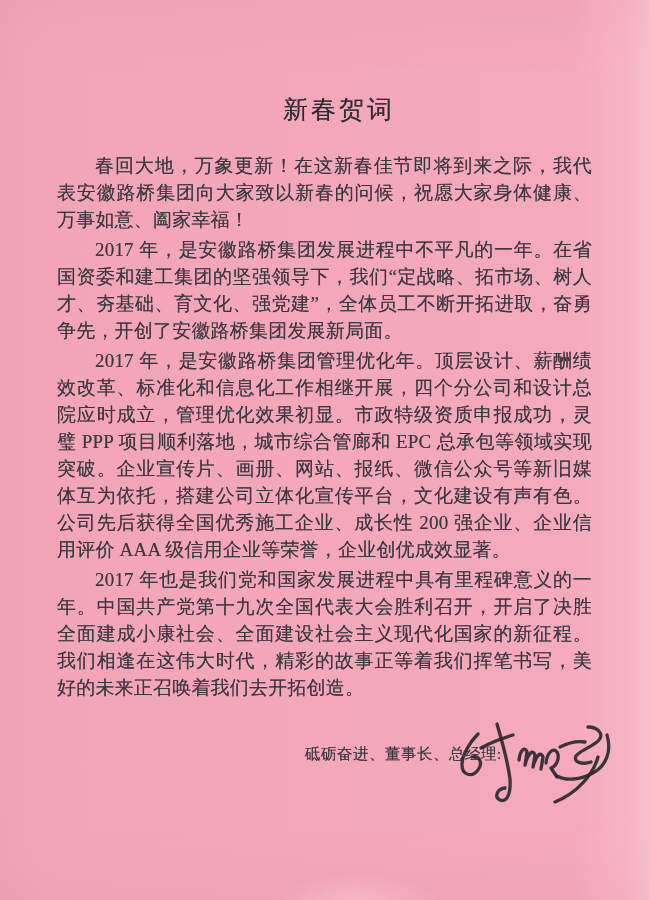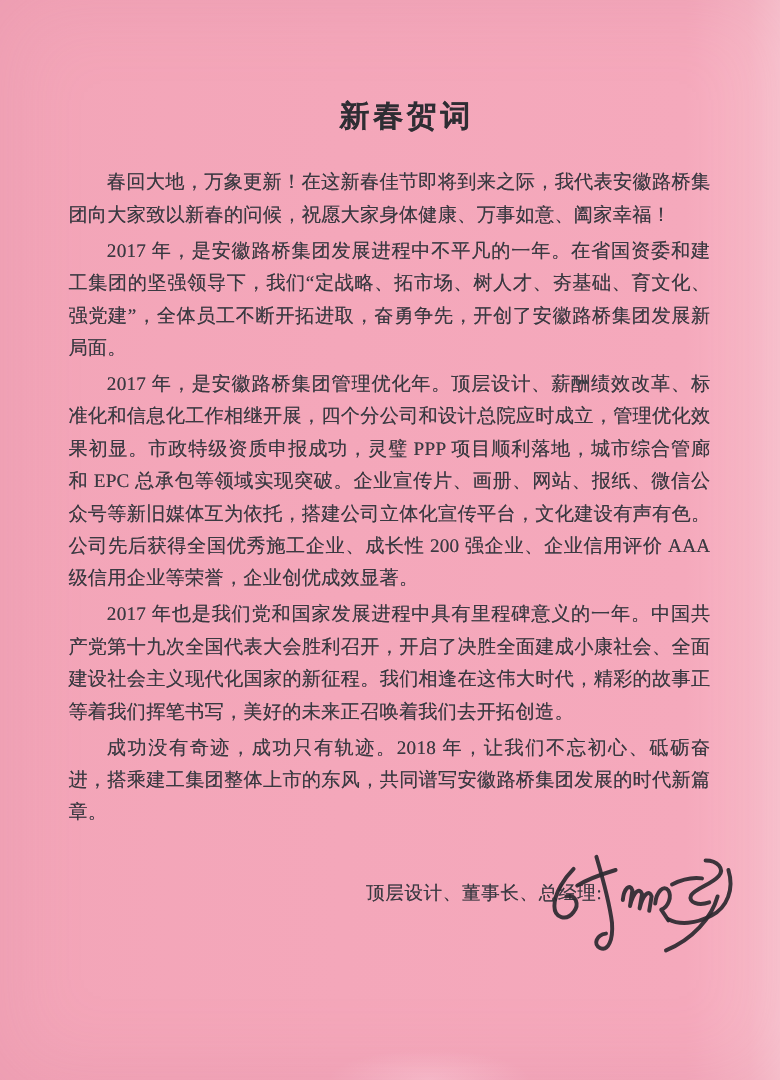--- a/index.html
+++ b/index.html
@@ -17,36 +17,36 @@
     width: 650px;
     height: 900px;
     box-sizing: border-box;
     background:
       radial-gradient(120px 36px at 55% 100%, rgba(255,215,225,0.45), rgba(255,215,225,0) 70%),
       linear-gradient(90deg, #f3a5b8 0%, #f5a9bc 88%, #f8b7c6 96%, #fbc7d2 100%);
     box-shadow: inset 0 0 70px rgba(205,115,145,0.18);
     overflow: hidden;
   }
   .title {
-    margin: 4px;
+    margin: 17px;
     padding-top: 76px;
     text-align: center;
     font-size: 25px;
-    font-weight: bold;
+    font-weight: normal;
     letter-spacing: 3px;
     color: #2e2d33;
     text-shadow: 0 0 0.5px rgba(46,45,51,0.7);
     padding-left: 28px;
   }
   .content {
     margin: 26px 58px 0 57px;
   }
   .para {
     margin: 0 0 3px 0;
-    font-size: 16px;
+    font-size: 19px;
     line-height: 27px;
     color: #3a3941;
     text-align: justify;
     text-indent: 2em;
     letter-spacing: 0.2px;
     text-shadow: 0 0 0.4px rgba(58,57,65,0.65);
   }
   .sig-row {
     position: relative;
     height: 118px;
@@ -83,24 +83,23 @@
 
 <div class="paper">
 
   <h1 class="title">新春贺词</h1>
 
   <div class="content">
     <p class="para">春回大地，万象更新！在这新春佳节即将到来之际，我代表安徽路桥集团向大家致以新春的问候，祝愿大家身体健康、万事如意、阖家幸福！</p>
     <p class="para">2017 年，是安徽路桥集团发展进程中不平凡的一年。在省国资委和建工集团的坚强领导下，我们“定战略、拓市场、树人才、夯基础、育文化、强党建”，全体员工不断开拓进取，奋勇争先，开创了安徽路桥集团发展新局面。</p>
     <p class="para">2017 年，是安徽路桥集团管理优化年。顶层设计、薪酬绩效改革、标准化和信息化工作相继开展，四个分公司和设计总院应时成立，管理优化效果初显。市政特级资质申报成功，灵璧 PPP 项目顺利落地，城市综合管廊和 EPC 总承包等领域实现突破。企业宣传片、画册、网站、报纸、微信公众号等新旧媒体互为依托，搭建公司立体化宣传平台，文化建设有声有色。公司先后获得全国优秀施工企业、成长性 200 强企业、企业信用评价 AAA 级信用企业等荣誉，企业创优成效显著。</p>
     <p class="para">2017 年也是我们党和国家发展进程中具有里程碑意义的一年。中国共产党第十九次全国代表大会胜利召开，开启了决胜全面建成小康社会、全面建设社会主义现代化国家的新征程。我们相逢在这伟大时代，精彩的故事正等着我们挥笔书写，美好的未来正召唤着我们去开拓创造。</p>
-    <p class="para">成功没有奇迹，成功只有轨迹。2018 年，让我们不忘初心、砥砺奋进，搭乘建工集团整体上市的东风，共同谱写安徽路桥集团发展的时代新篇章。</p>
 
     <div class="sig-row">
-      <span class="sig-label">顶层设计、董事长、总经理:</span>
+      <span class="sig-label">砥砺奋进、董事长、总经理:</span>
 
       <svg class="sig-svg" viewBox="0 0 175 102" aria-hidden="true">
         <path d="M31 15 C24 22 15 35 15 46 C15 56 25 59 31 51 C36 45 33 36 25 38"></path>
         <path d="M50 5 C55 22 61 44 63 60 C64 74 60 84 53 81 C47 78 50 70 58 69"></path>
         <path d="M34 29 C44 23 56 19 66 16"></path>
         <path d="M72 41 C73 31 78 27 80 33 L78 46 C81 34 86 30 88 36 L86 48 C89 36 94 32 96 38 L94 50"></path>
         <path d="M99 44 C100 34 106 28 110 33 C113 38 110 47 104 49 L110 58"></path>
         <path d="M113 28 C121 24 131 22 138 23"></path>
         <path d="M141 8 C151 8 157 15 152 21 C146 28 133 31 129 37 C126 43 135 46 144 43"></path>
         <path d="M160 16 C165 32 159 47 146 54 C133 61 119 62 110 57"></path>

